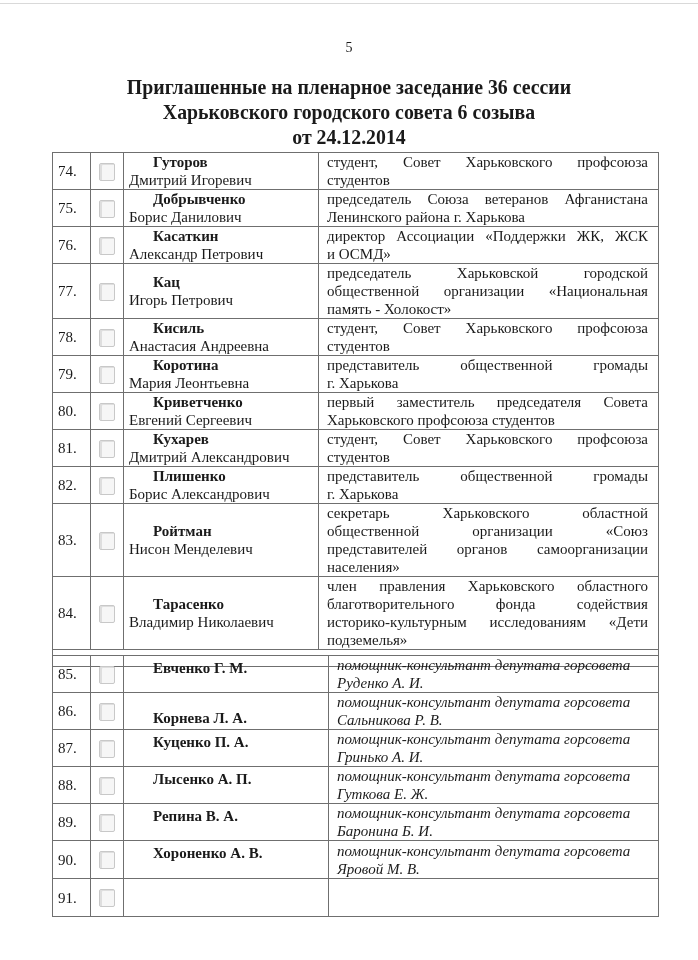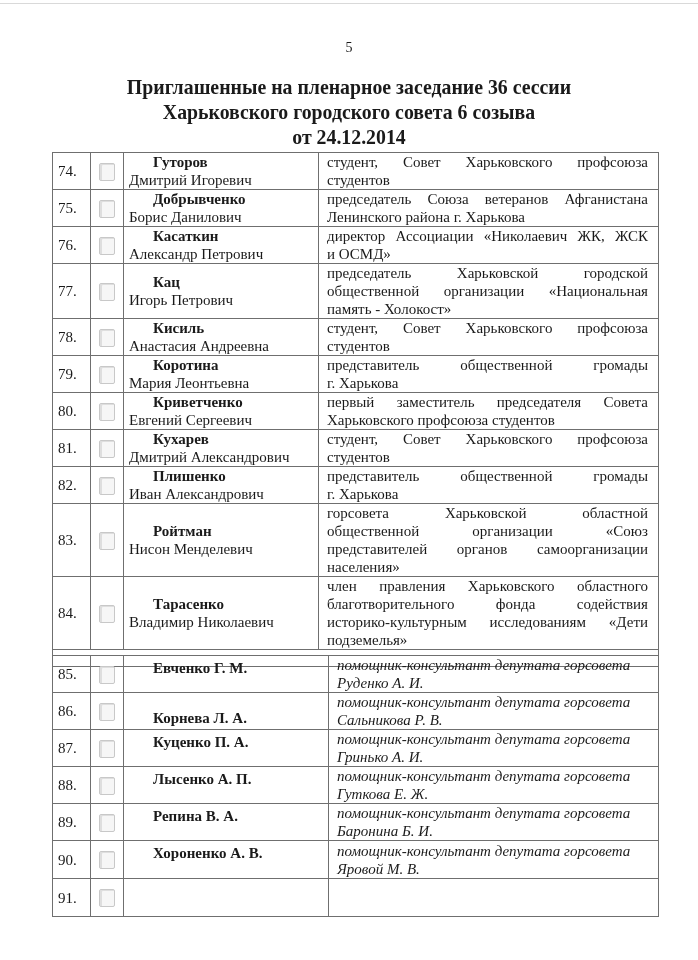--- a/index.html
+++ b/index.html
@@ -78,21 +78,21 @@
         </td>
       </tr>
       <tr style="height: 37px;">
         <td class="num">76.</td>
         <td class="chk"><span class="cbx"></span></td>
         <td class="name">
           <span class="surname">Касаткин</span>
           <span class="given">Александр Петрович</span>
         </td>
         <td class="desc">
-          <div class="full-justify">директор Ассоциации «Николаевич ЖК, ЖСК</div>
+          <div class="full-justify">директор Ассоциации «Поддержки ЖК, ЖСК</div>
           <div class="">и ОСМД»</div>
         </td>
       </tr>
       <tr style="height: 55px;">
         <td class="num">77.</td>
         <td class="chk"><span class="cbx"></span></td>
         <td class="name">
           <span class="surname">Кац</span>
           <span class="given">Игорь Петрович</span>
         </td>
@@ -148,36 +148,36 @@
         <td class="desc">
           <div class="full-justify">студент, Совет Харьковского профсоюза</div>
           <div class="">студентов</div>
         </td>
       </tr>
       <tr style="height: 36px;">
         <td class="num">82.</td>
         <td class="chk"><span class="cbx"></span></td>
         <td class="name">
           <span class="surname">Плишенко</span>
-          <span class="given">Иван Александрович</span>
+          <span class="given">Борис Александрович</span>
         </td>
         <td class="desc">
           <div class="full-justify">представитель общественной громады</div>
           <div class="">г. Харькова</div>
         </td>
       </tr>
       <tr style="height: 72px;">
         <td class="num">83.</td>
         <td class="chk"><span class="cbx"></span></td>
         <td class="name">
           <span class="surname">Ройтман</span>
           <span class="given">Нисон Менделевич</span>
         </td>
         <td class="desc">
-          <div class="full-justify">горсовета Харьковской областной</div>
+          <div class="full-justify">секретарь Харьковского областной</div>
           <div class="full-justify">общественной организации «Союз</div>
           <div class="full-justify">представителей органов самоорганизации</div>
           <div class="">населения»</div>
         </td>
       </tr>
       <tr style="height: 72px;">
         <td class="num">84.</td>
         <td class="chk"><span class="cbx"></span></td>
         <td class="name">
           <span class="surname">Тарасенко</span>

